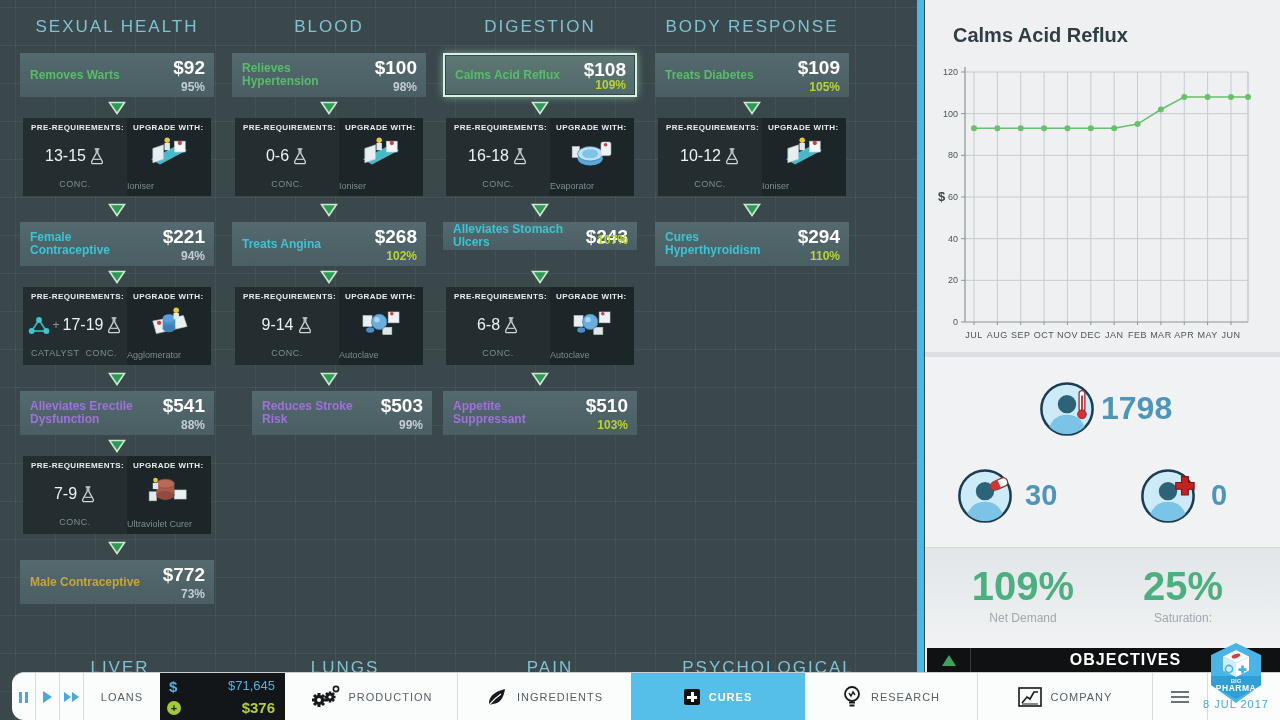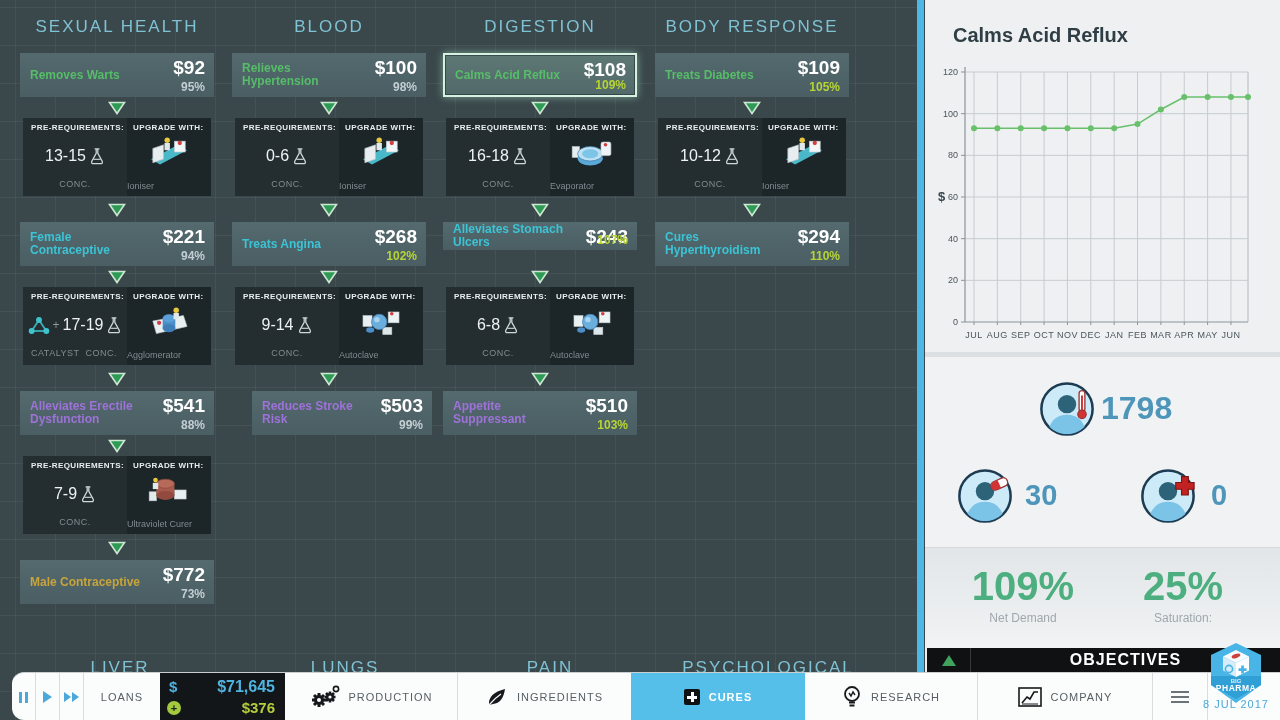--- a/index.html
+++ b/index.html
@@ -64,21 +64,21 @@
   
   #toolbar{position:absolute;left:12px;top:672px;width:1280px;height:48px;background:#fbfcfc;border-top:1px solid #c9ced1;
     box-sizing:border-box;z-index:10;border-radius:12px;}
   .tb-sep{position:absolute;top:0;width:1px;height:48px;background:#d8dcdf;}
   .tb-btn{position:absolute;top:0;height:48px;display:flex;align-items:center;justify-content:center;cursor:pointer;}
   .tb-label{font-size:11px;color:#565f63;letter-spacing:1px;white-space:nowrap;}
   .pause-bars{display:flex;gap:3px;}
   .pause-bars div{width:3px;height:11px;background:#4aa9d9;}
   .play-tri{width:0;height:0;border-top:6px solid transparent;border-bottom:6px solid transparent;border-left:9px solid #4aa9d9;}
   #money-box{position:absolute;left:148px;top:0;width:125px;height:48px;background:#121619;}
-  #money-cash{position:absolute;right:10px;top:5px;font-size:16px;font-weight:bold;color:#4fb3e0;}
+  #money-cash{position:absolute;right:10px;top:5px;font-size:13px;font-weight:normal;color:#4fb3e0;}
   #money-sym{position:absolute;left:9px;top:5px;font-size:15px;font-weight:bold;color:#4fb3e0;}
   #money-income{position:absolute;right:10px;bottom:5px;font-size:15px;font-weight:bold;color:#b5cc3b;}
   #income-icon{position:absolute;left:7px;bottom:6px;width:14px;height:14px;border-radius:50%;background:#a3c93c;
     display:flex;align-items:center;justify-content:center;color:#1c2429;font-size:11px;font-weight:bold;line-height:14px;}
   #tab-cures{background:#55bfe9;}
   #tab-cures .tb-label{color:#ffffff;font-weight:bold;}
   .cross-box{width:16px;height:16px;background:#101113;border-radius:2px;position:relative;margin-right:9px;}
   .cross-box:before,.cross-box:after{content:"";position:absolute;background:#fff;}
   .cross-box:before{left:7px;top:3px;width:3px;height:10px;}
   .cross-box:after{left:3px;top:7px;width:10px;height:3px;}

